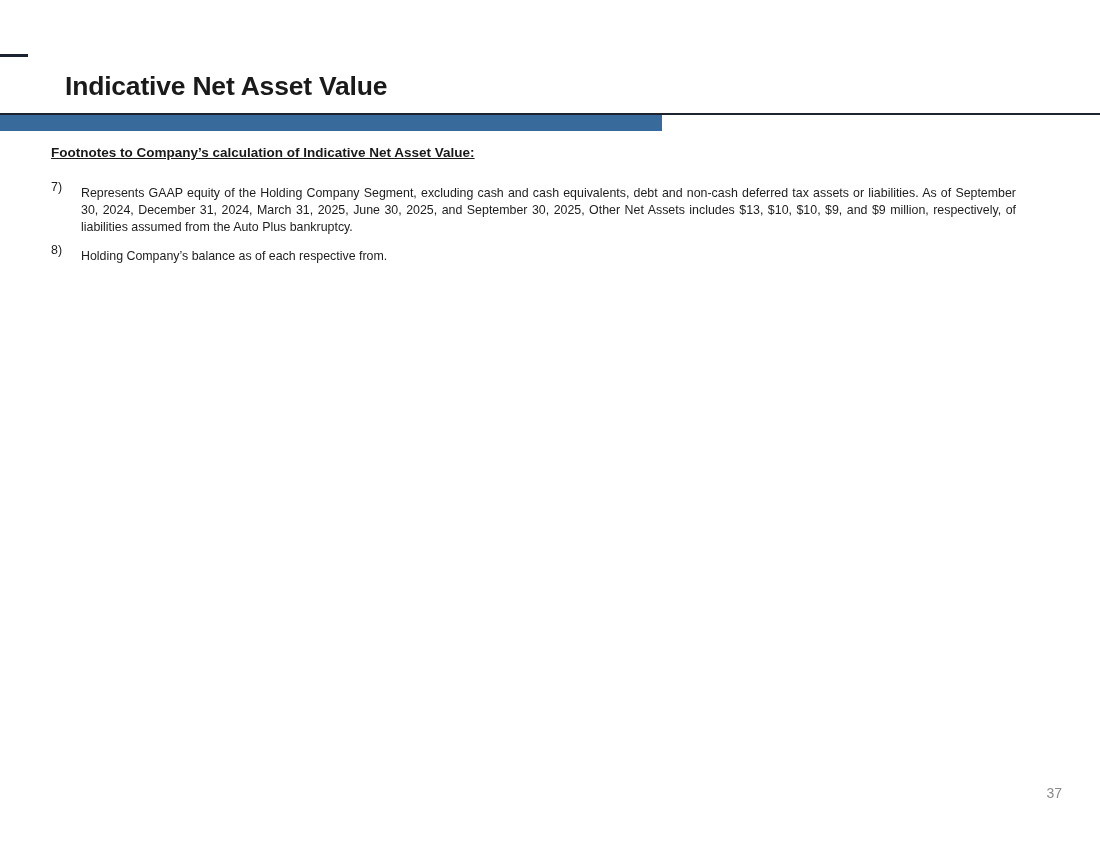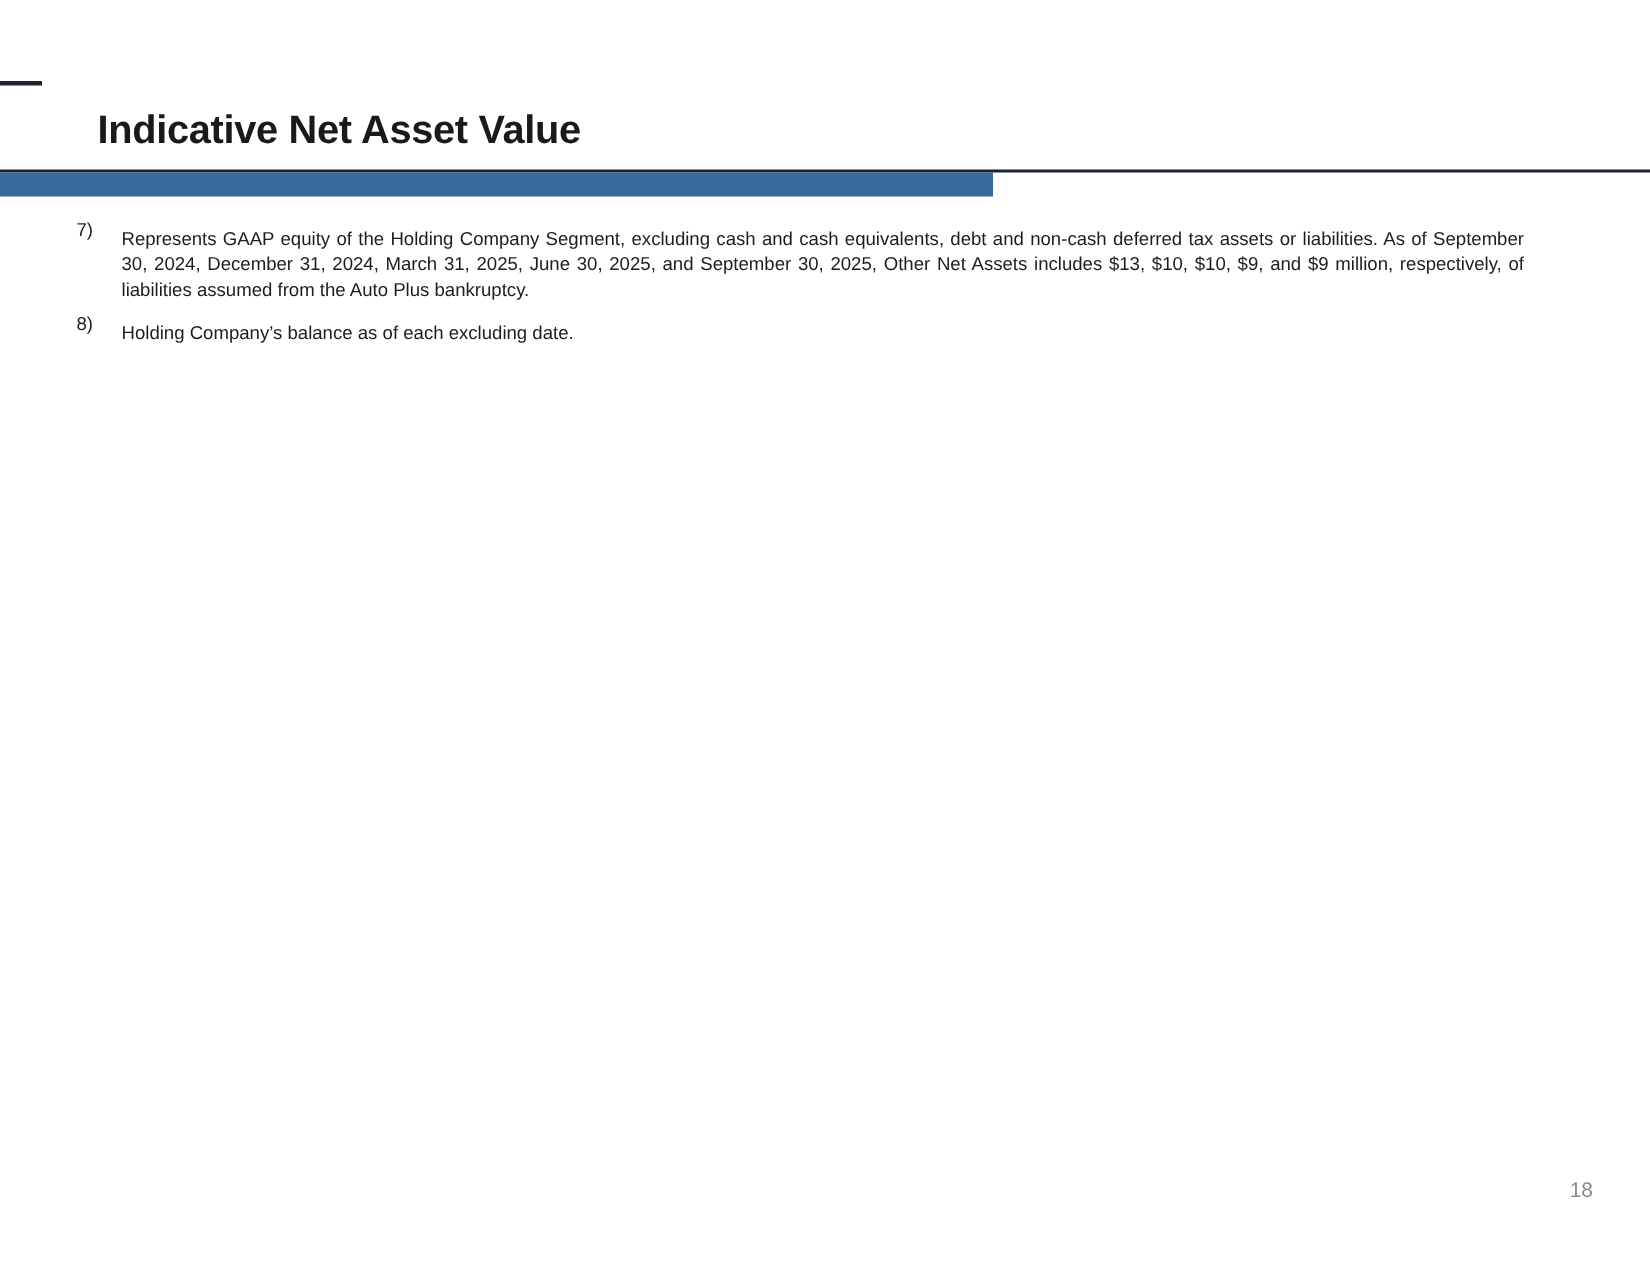--- a/index.html
+++ b/index.html
@@ -90,28 +90,29 @@
 
   <div class="top-left-rule"></div>
 
   <h1 class="slide-title">Indicative Net Asset Value</h1>
 
   <div class="title-rule"></div>
   <div class="accent-bar"></div>
 
   <div class="content">
 
+    <div class="footnotes-heading">Footnotes to Company’s calculation of Indicative Net Asset Value:</div>
 
     <div class="footnote-item">
       <span class="fn-num">7)</span>
       <p class="fn-text">Represents GAAP equity of the Holding Company Segment, excluding cash and cash equivalents, debt and non-cash deferred tax assets or liabilities. As of September 30, 2024, December 31, 2024, March 31, 2025, June 30, 2025, and September 30, 2025, Other Net Assets includes $13, $10, $10, $9, and $9 million, respectively, of liabilities assumed from the Auto Plus bankruptcy.</p>
     </div>
 
     <div class="footnote-item">
       <span class="fn-num">8)</span>
-      <p class="fn-text">Holding Company’s balance as of each excluding date.</p>
+      <p class="fn-text">Holding Company’s balance as of each respective from.</p>
     </div>
 
   </div>
 
-  <div class="page-number">18</div>
+  <div class="page-number">37</div>
 
 </div>
 
 </body></html>

